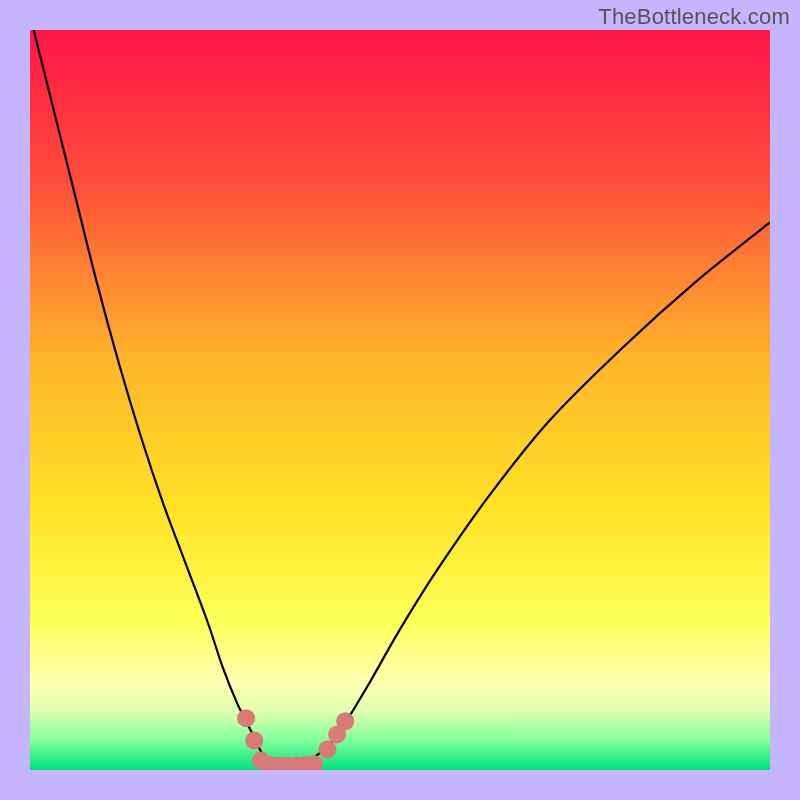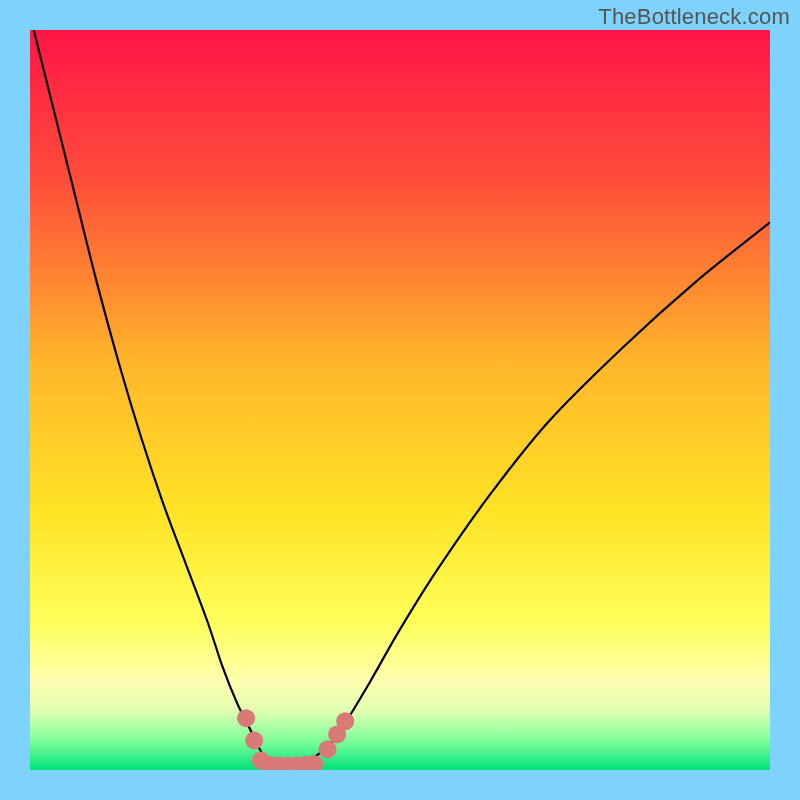--- a/index.html
+++ b/index.html
@@ -8,21 +8,21 @@
     width: 800px;
     height: 800px;
     background: #000;
     overflow: hidden;
     font-family: Arial, Helvetica, sans-serif;
   }
   .frame {
     position: absolute;
     left: 0; top: 0;
     width: 800px; height: 800px;
-    background: #7dd3fc;
+    background: #c4b5fd;
   }
   .plot {
     position: absolute;
     left: 30px;
     top: 30px;
     width: 740px;
     height: 740px;
     overflow: hidden;
   }
   .watermark {

